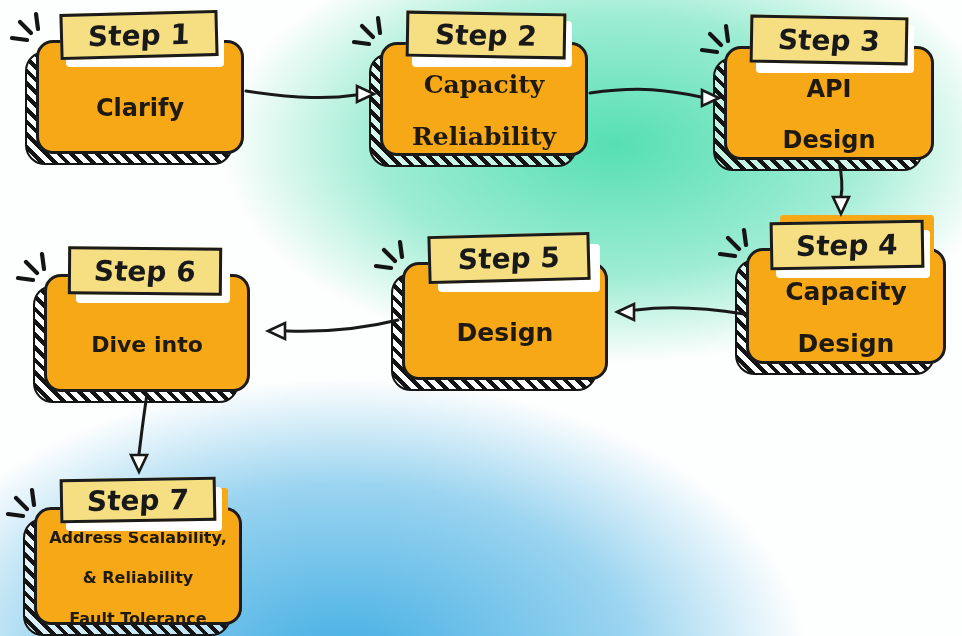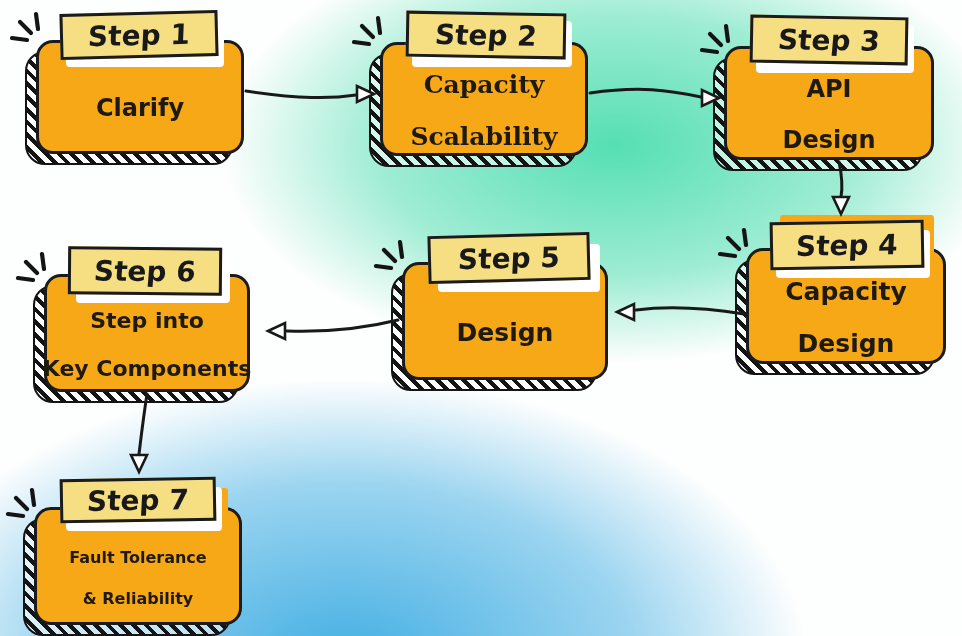--- a/index.html
+++ b/index.html
@@ -56,21 +56,21 @@
   <div class="tab-shadow-white" style="left:30px; top:-19px; width:158px; height:46px;"></div>
   <div class="tab" style="left:24px; top:-28px; width:158px; height:46px; transform:rotate(-1.5deg);">
     <span class="tab-text">Step 1</span>
   </div>
 </div>
 
 <div class="card" style="left:380px; top:42px; width:208px; height:114px;">
   <div class="hatch"></div>
   <div class="body fs25 serif-body">
     <span class="line">Capacity</span>
-    <span class="line">Scalability</span>
+    <span class="line">Reliability</span>
   </div>
   <div class="tab-shadow-white" style="left:32px; top:-21px; width:160px; height:46px;"></div>
   <div class="tab" style="left:26px; top:-30px; width:160px; height:46px; transform:rotate(1deg);">
     <span class="tab-text">Step 2</span>
   </div>
 </div>
 
 <div class="card" style="left:724px; top:46px; width:210px; height:114px;">
   <div class="hatch"></div>
   <div class="body fs24">
@@ -103,34 +103,34 @@
   </div>
   <div class="tab-shadow-white" style="left:36px; top:-18px; width:162px; height:48px;"></div>
   <div class="tab" style="left:26px; top:-28px; width:162px; height:48px; transform:rotate(-1.5deg);">
     <span class="tab-text">Step 5</span>
   </div>
 </div>
 
 <div class="card" style="left:44px; top:274px; width:206px; height:118px;">
   <div class="hatch"></div>
   <div class="body fs22">
-    <span class="line">Step into</span>
-    <span class="line">Key Components</span>
+    <span class="line">Dive into</span>
   </div>
   <div class="tab-shadow-white" style="left:32px; top:-19px; width:154px; height:48px;"></div>
   <div class="tab" style="left:24px; top:-27px; width:154px; height:48px; transform:rotate(0.5deg);">
     <span class="tab-text">Step 6</span>
   </div>
 </div>
 
 <div class="card" style="left:34px; top:507px; width:208px; height:118px;">
   <div class="hatch"></div>
   <div class="body fs16">
+    <span class="line">Address Scalability,</span>
+    <span class="line">&amp; Reliability</span>
     <span class="line">Fault Tolerance</span>
-    <span class="line">&amp; Reliability</span>
   </div>
   <div class="tab-shadow-orange" style="left:38px; top:-19px; width:156px; height:44px;"></div>
   <div class="tab-shadow-white" style="left:32px; top:-20px; width:156px; height:44px;"></div>
   <div class="tab" style="left:26px; top:-29px; width:156px; height:44px; transform:rotate(-1deg);">
     <span class="tab-text">Step 7</span>
   </div>
 </div>
 
 <svg class="overlay" width="962" height="636" viewBox="0 0 962 636">
 

